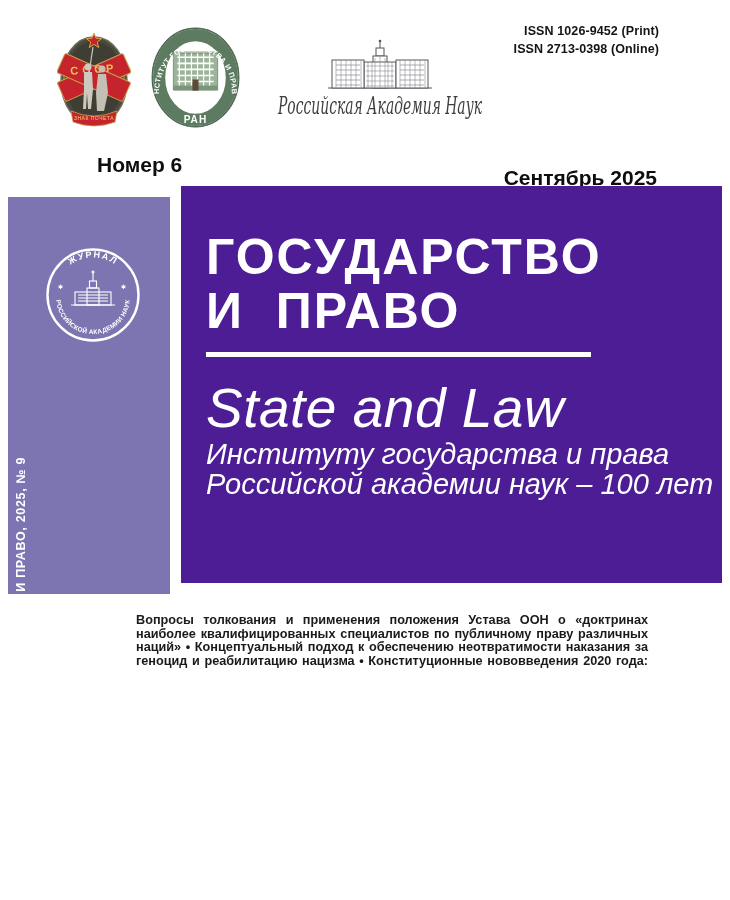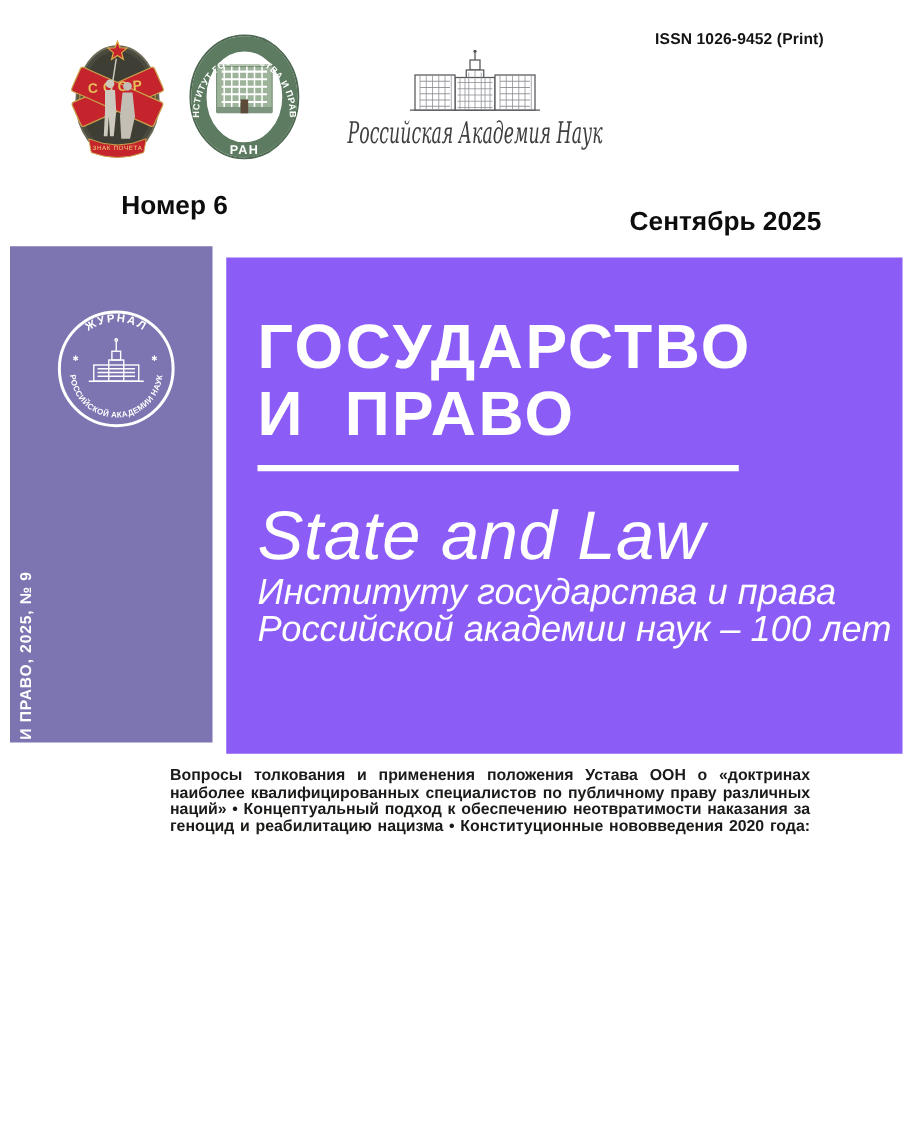--- a/index.html
+++ b/index.html
@@ -9,21 +9,21 @@
   .issn{position:absolute;top:22px;right:71px;text-align:right;font-size:12.5px;
         font-weight:700;line-height:1.45;color:#141414;letter-spacing:.1px;}
   .issue-row-left{position:absolute;left:97px;top:153px;font-size:21px;font-weight:700;color:#0d0d0d;}
   .issue-row-right{position:absolute;right:73px;top:153px;font-size:21px;font-weight:700;color:#0d0d0d;margin-top:13px;}
   .logo{position:absolute;}
   .logo-order{left:57px;top:27px;}
   .logo-igp{left:151px;top:27px;}
   .logo-ran{left:270px;top:36px;}
   
   .spine{position:absolute;left:8px;top:197px;width:162px;height:397px;background:#7c75b1;}
-  .panel{position:absolute;left:181px;top:206px;width:541px;height:397px;background:#8b5cf6;}
+  .panel{position:absolute;left:181px;top:186px;width:541px;height:397px;background:#4c1d95;}
   .spine-emblem{position:absolute;left:37px;top:50px;}
   .vtext{position:absolute;left:6px;top:500px;transform-origin:0 0;transform:rotate(-90deg);
          white-space:nowrap;font-weight:700;font-size:12.5px;letter-spacing:.7px;color:#fff;}
   .title{position:absolute;left:25px;top:44px;color:#fff;font-weight:700;
          font-size:50px;line-height:1.08;letter-spacing:2px;white-space:pre;}
   .rule{position:absolute;left:25px;top:166px;width:385px;height:5px;background:#fff;}
   .title-en{position:absolute;left:25px;top:190px;color:#fff;font-weight:400;font-style:italic;
             font-size:55px;letter-spacing:.5px;white-space:nowrap;}
   .subtitle{position:absolute;left:25px;top:253px;color:#fff;font-weight:400;font-style:italic;
             font-size:29px;line-height:1.05;white-space:nowrap;}
@@ -41,20 +41,21 @@
   svg text{font-family:"Liberation Sans",sans-serif;}
   .script-text{font-family:"DejaVu Serif","Liberation Serif",serif;font-style:italic;}
 </style>
 </head>
 <body>
 
 <div class="page">
 
   <div class="issn">
     <div>ISSN 1026-9452 (Print)</div>
+    <div>ISSN 2713-0398 (Online)</div>
   </div>
 
   <div class="logo logo-order">
     <svg width="74" height="101" viewBox="0 0 74 101">
       <ellipse cx="37" cy="54" rx="33" ry="44" fill="#4b4a3f" stroke="#6e6a58" stroke-width="1.5"></ellipse>
       <ellipse cx="37" cy="54" rx="29" ry="40" fill="#3f3e35"></ellipse>
       <path d="M8,62 q-4,-15 4,-28" stroke="#b69244" stroke-width="1.5" fill="none" opacity=".8"></path>
       <path d="M66,62 q4,-15 -4,-28" stroke="#b69244" stroke-width="1.5" fill="none" opacity=".8"></path>
       <rect x="1" y="40" width="72" height="21" rx="2" transform="rotate(-24 37 50)" fill="#c5242c" stroke="#caa24c" stroke-width="1"></rect>
       <rect x="1" y="40" width="72" height="21" rx="2" transform="rotate(24 37 50)" fill="#c5242c" stroke="#caa24c" stroke-width="1"></rect>

